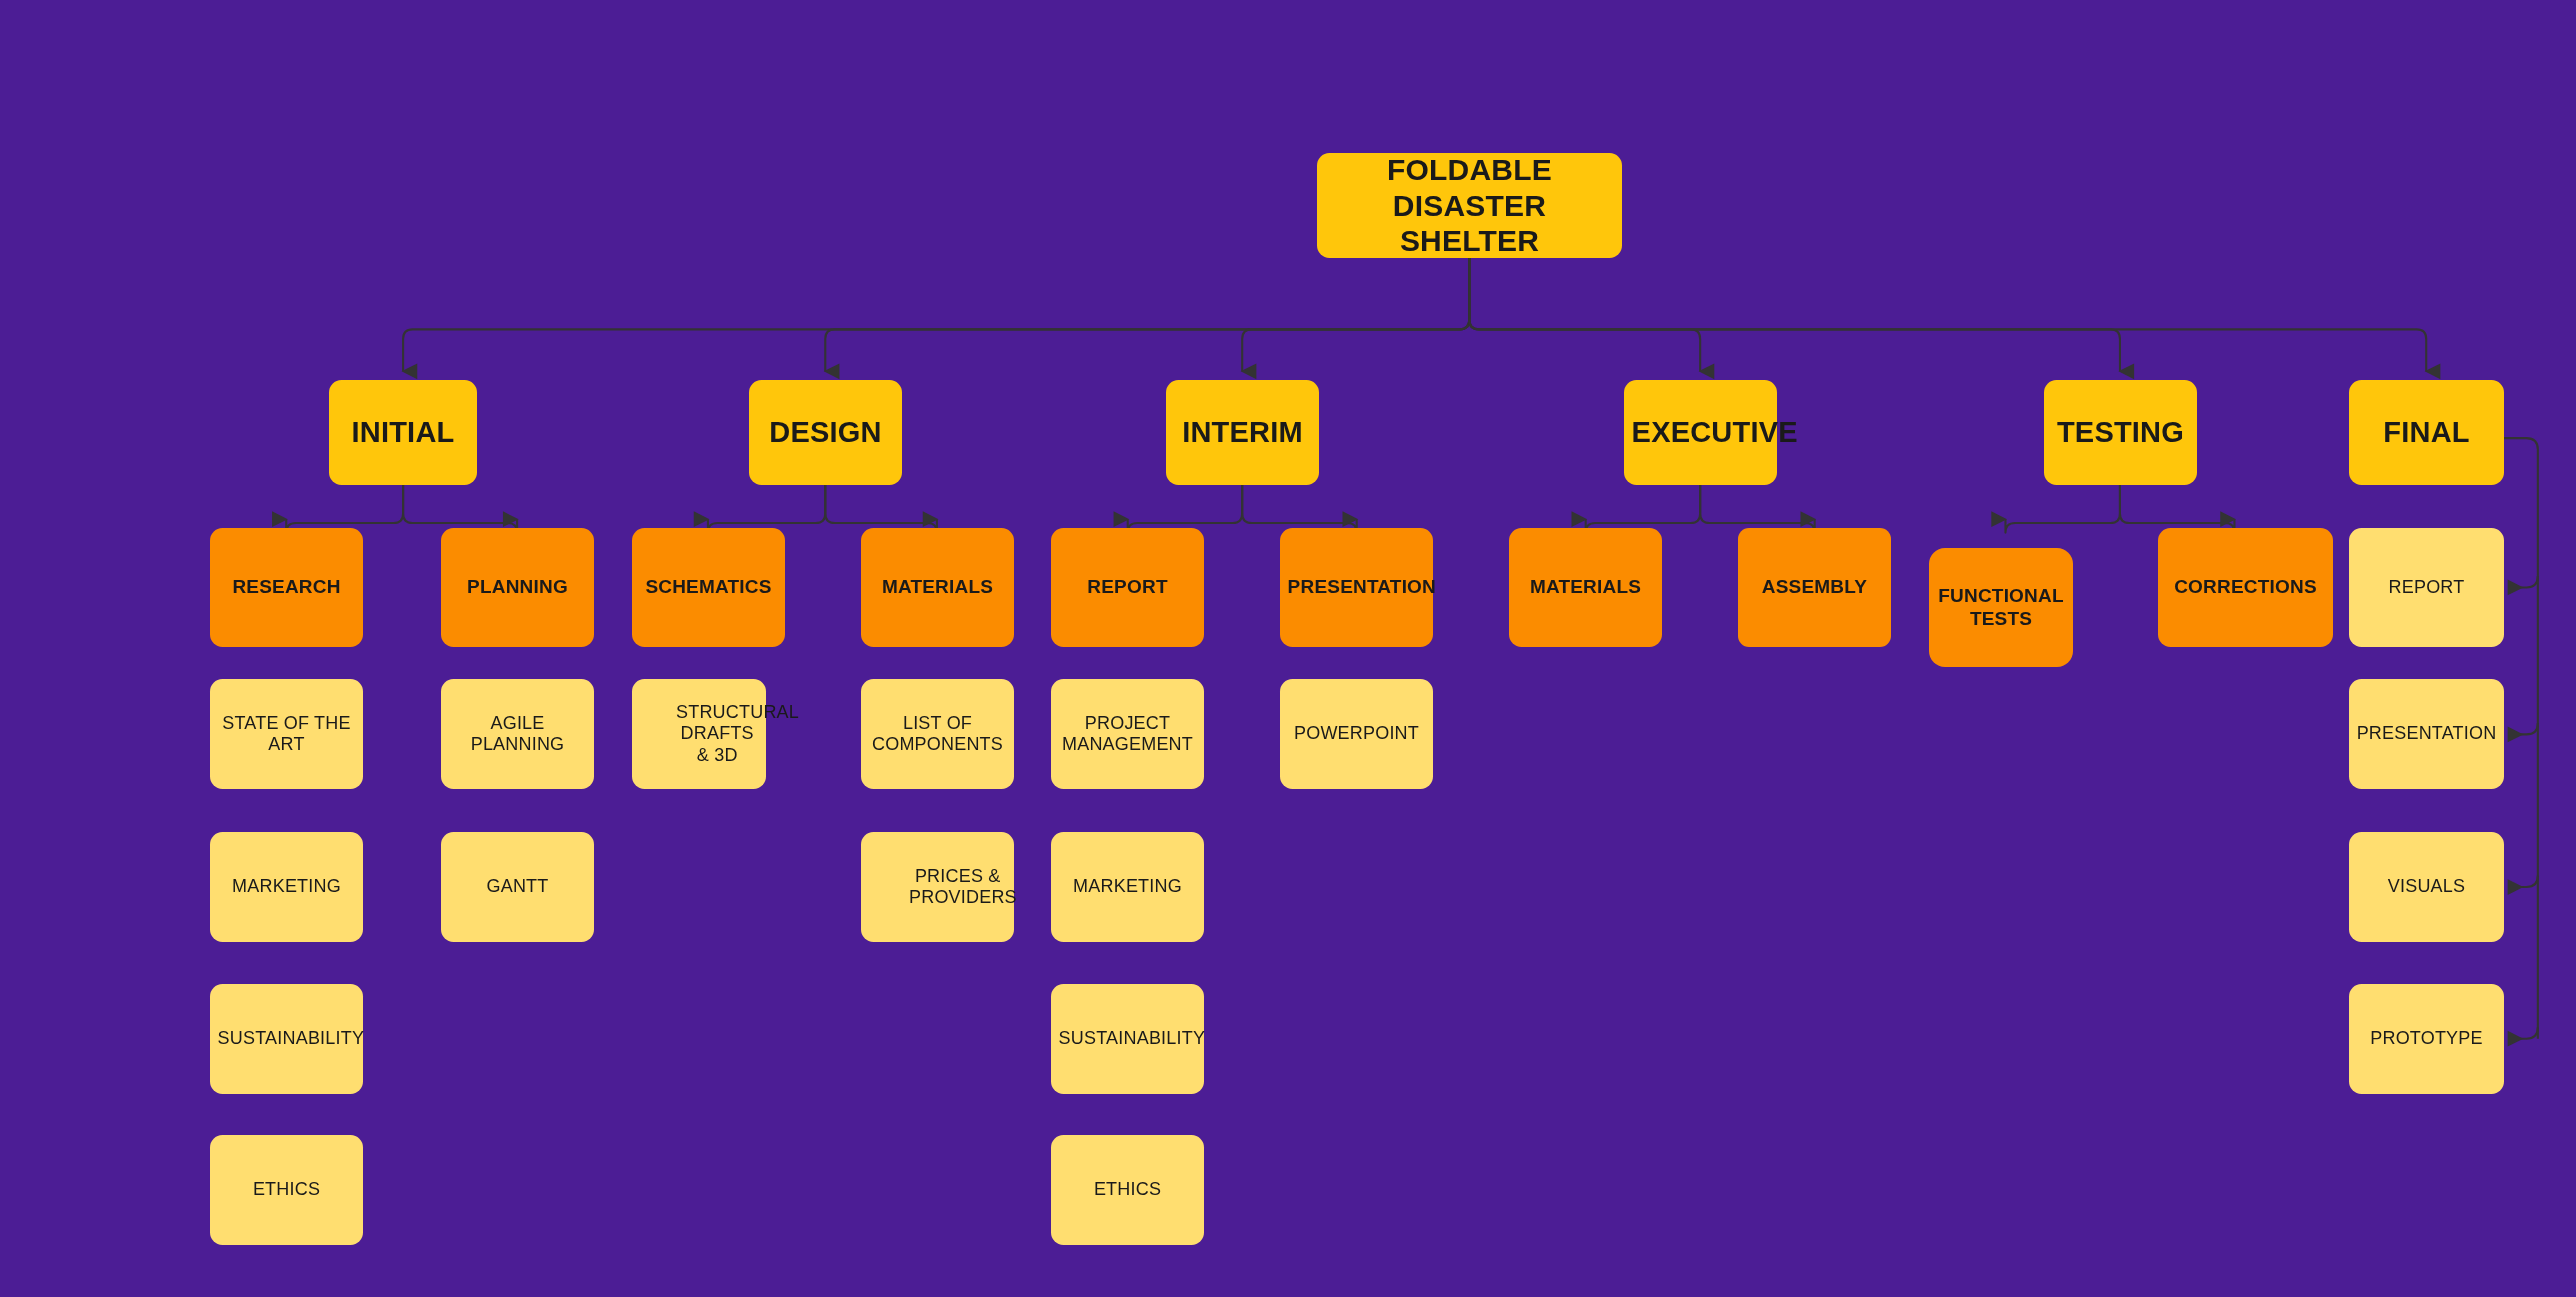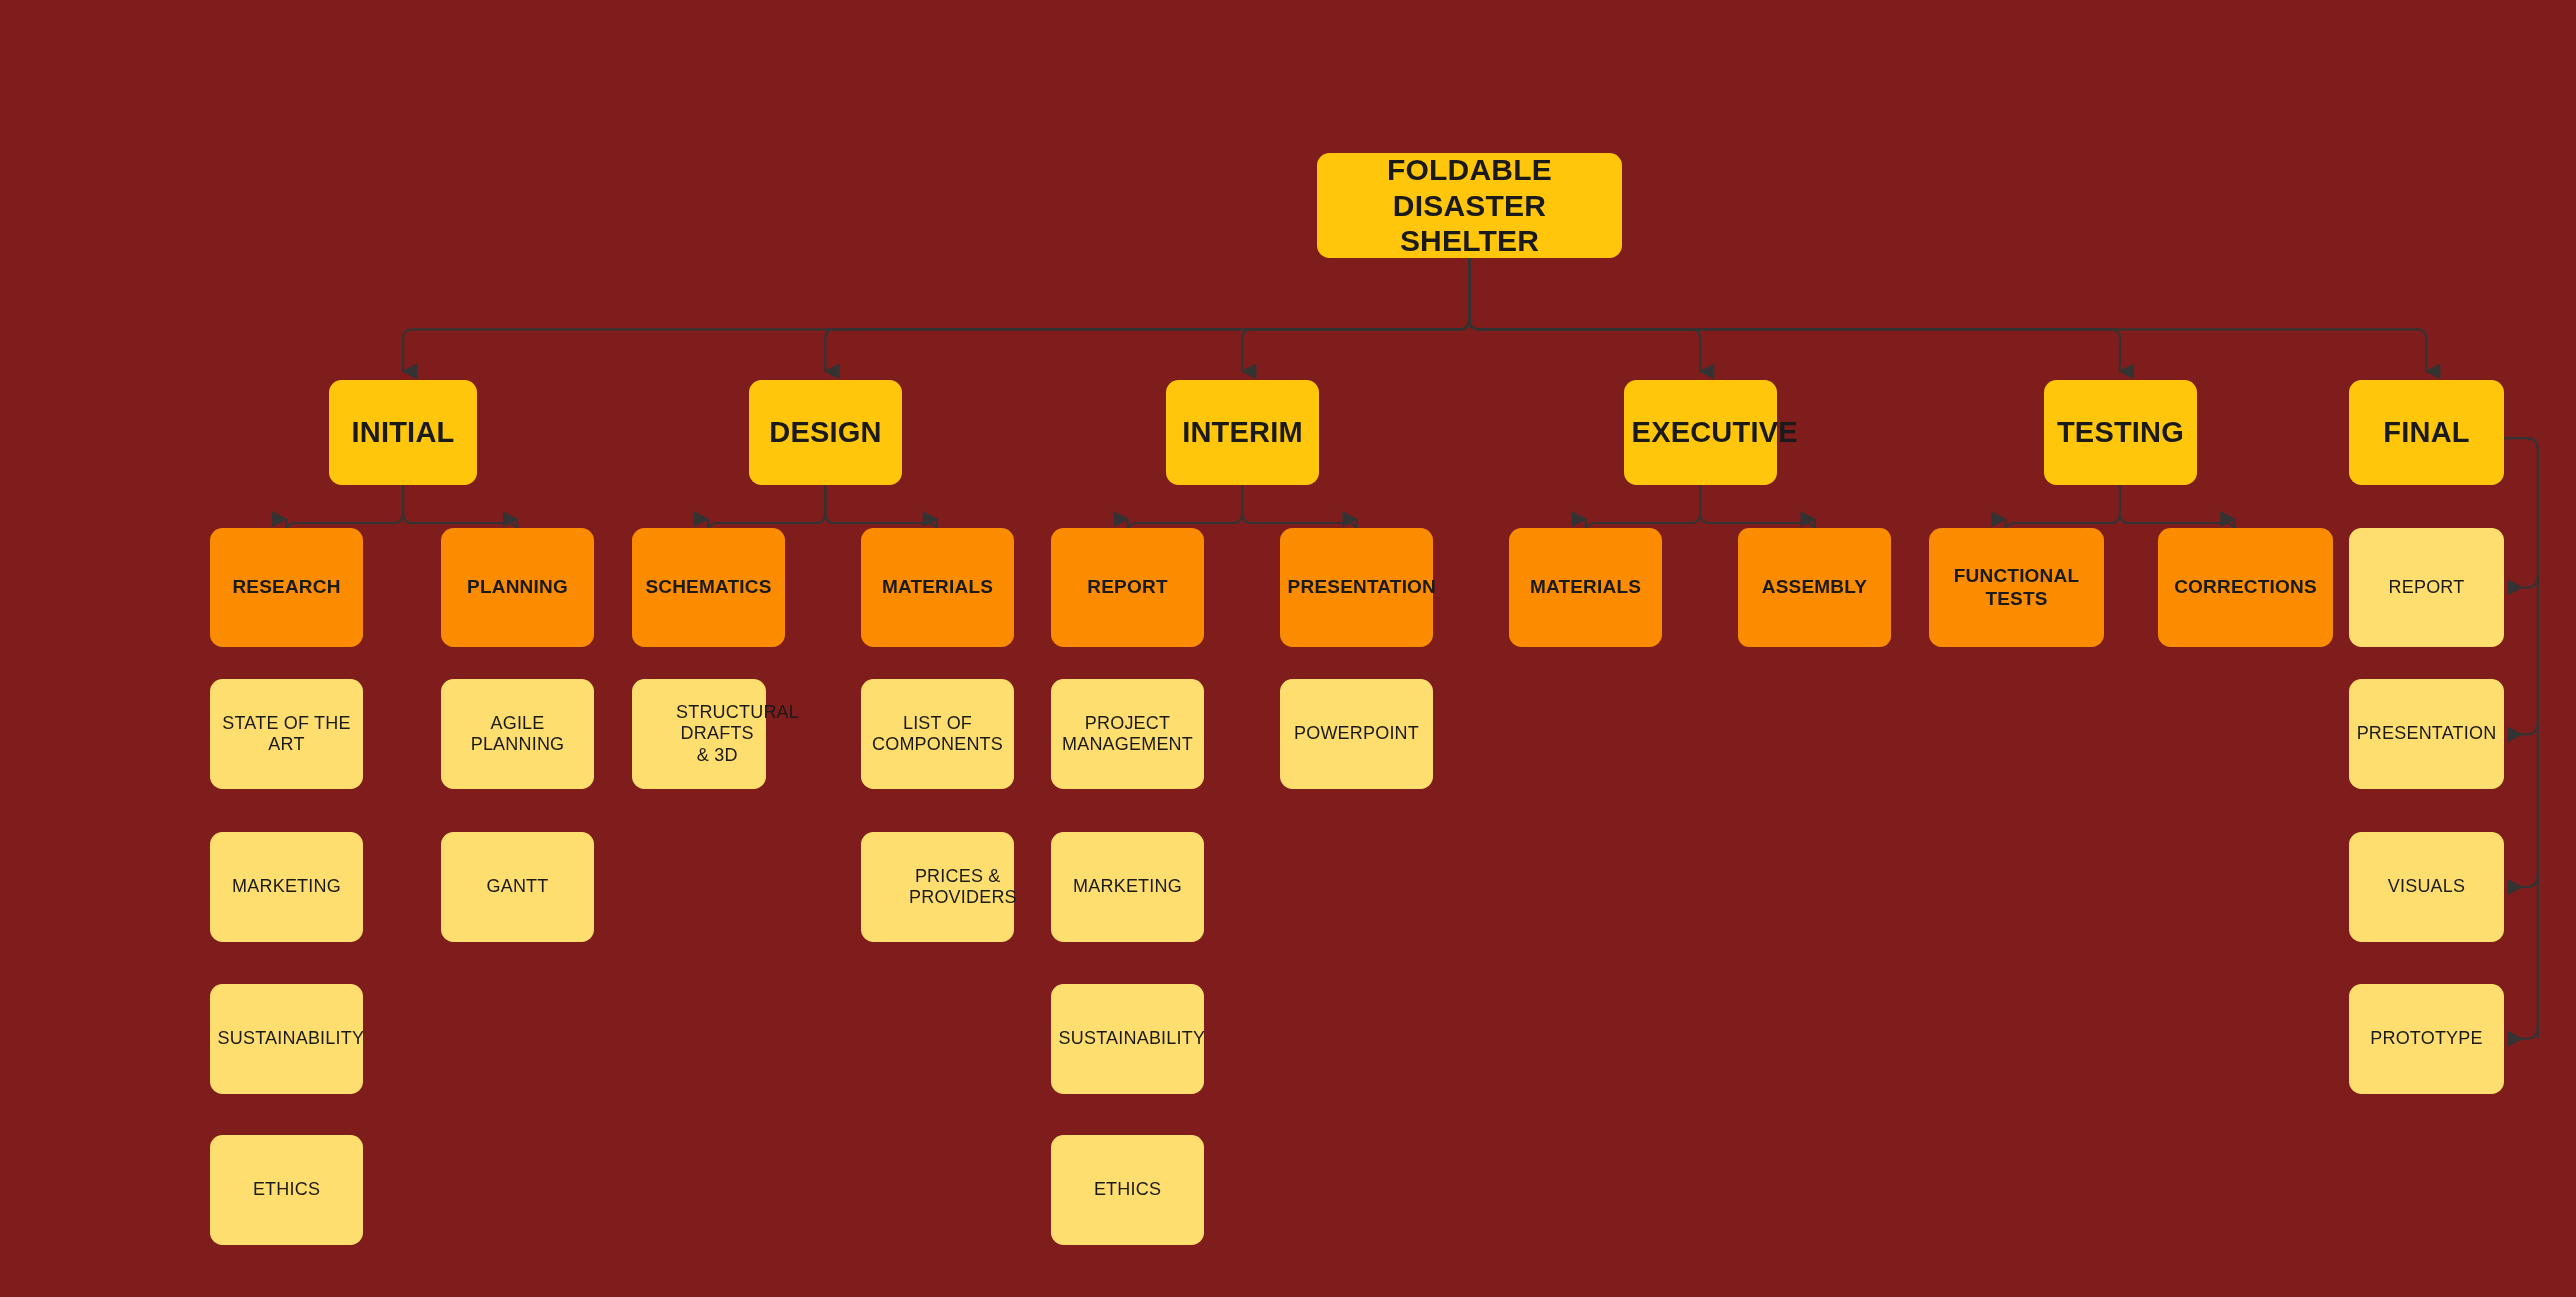--- a/index.html
+++ b/index.html
@@ -9,21 +9,21 @@
     background: #ffffff;
   }
   body {
     font-family: "Liberation Sans", sans-serif;
     -webkit-font-smoothing: antialiased;
   }
   #canvas {
     position: relative;
     width: 2576px;
     height: 1298px;
-    background: #7f1d1d;
+    background: #4c1d95;
     overflow: hidden;
   }
   #edges {
     position: absolute;
     left: 0;
     top: 0;
     width: 2576px;
     height: 1298px;
     pointer-events: none;
   }
@@ -145,21 +145,21 @@
       </div>
       <div class="node task" style="left: 1280px; top: 528px; width: 153px; height: 119px;">
         <span class="label">PRESENTATION</span>
       </div>
       <div class="node task" style="left: 1509px; top: 528px; width: 153px; height: 119px;">
         <span class="label">MATERIALS</span>
       </div>
       <div class="node task" style="left: 1738px; top: 528px; width: 153px; height: 119px; border-radius: 11px;">
         <span class="label">ASSEMBLY</span>
       </div>
-      <div class="node task" style="left: 1929px; top: 528px; width: 175px; height: 119px;">
+      <div class="node task" style="left: 1929px; top: 548px; width: 144px; height: 119px; border-radius: 16px;">
         <span class="label">FUNCTIONAL TESTS</span>
       </div>
       <div class="node task" style="left: 2158px; top: 528px; width: 175px; height: 119px;">
         <span class="label">CORRECTIONS</span>
       </div>
       <div class="node leaf" style="left: 210px; top: 679px; width: 153px; height: 110px;">
         <span class="label">STATE OF THE ART</span>
       </div>
       <div class="node leaf" style="left: 210px; top: 832px; width: 153px; height: 110px;">
         <span class="label">MARKETING</span>

